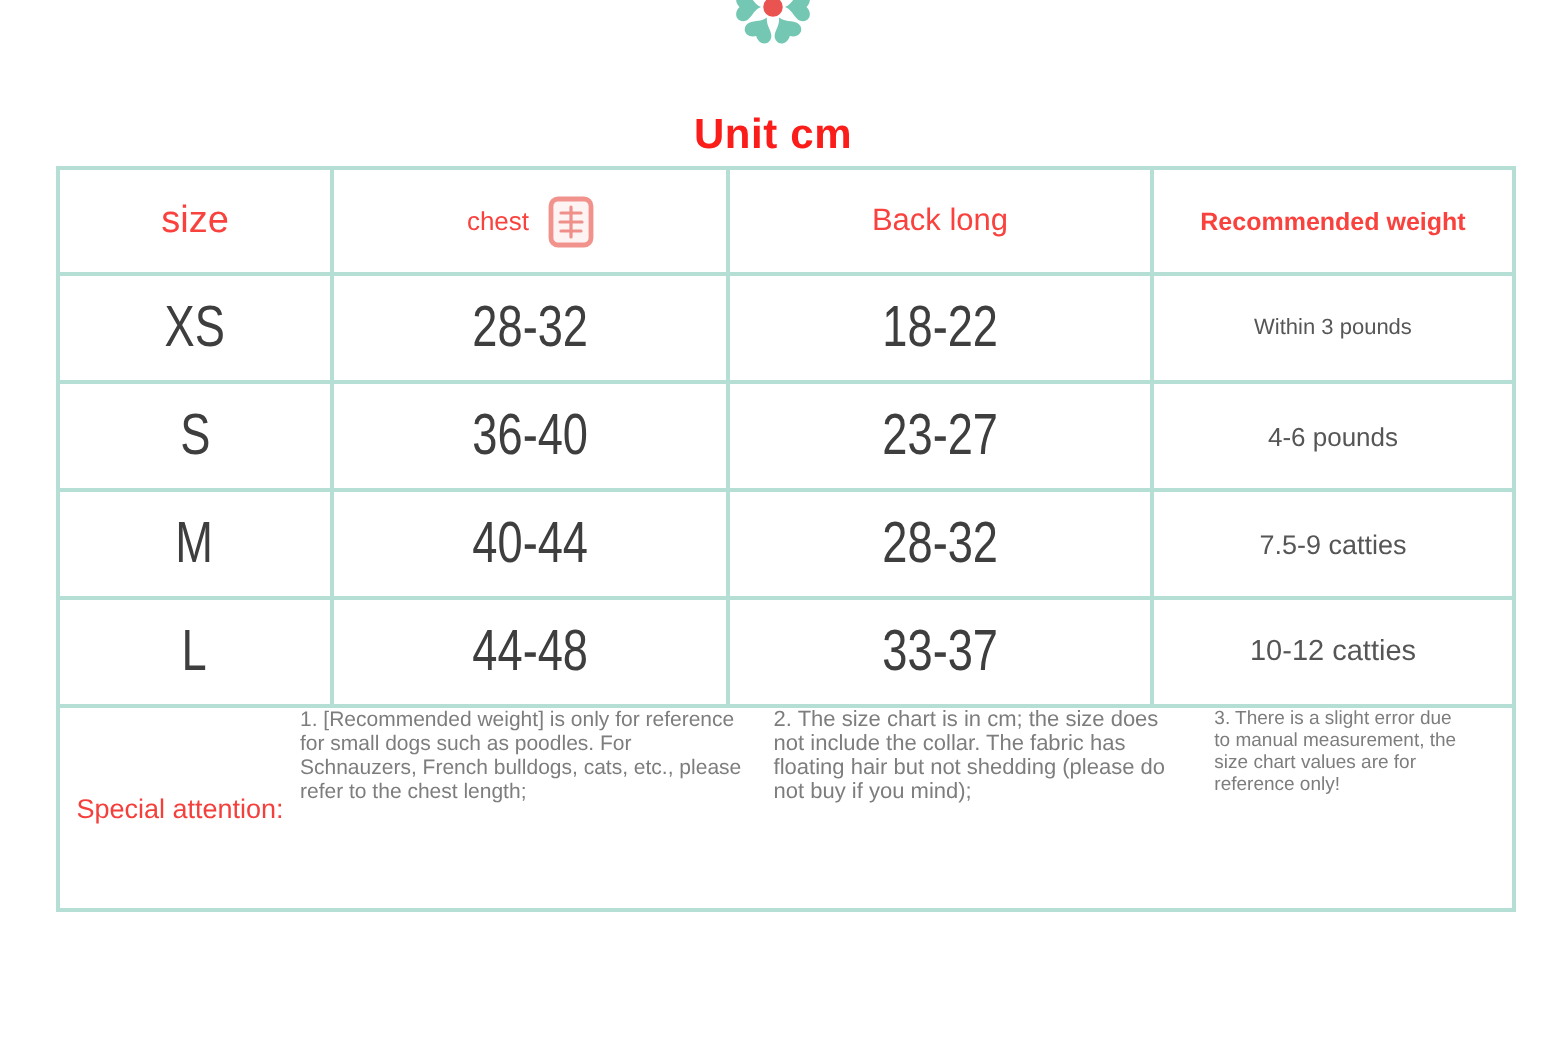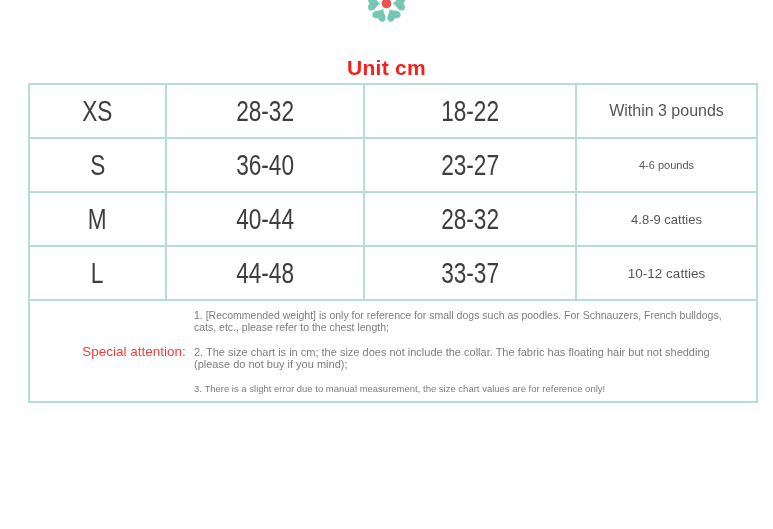--- a/index.html
+++ b/index.html
@@ -62,25 +62,25 @@
   tr.data-row:nth-child(4) .cell-weight { font-size: 13.5px; }
   tr.data-row:nth-child(5) .cell-weight { font-size: 14.5px; border-radius: 14px; }
   tr.data-row:nth-child(6) .cell-weight { font-size: 14.5px; }
 
   
   .notes-cell-inner {
     display: flex; align-items: stretch; width: 100%; height: 100px;
   }
   .attention-label-box {
     width: 120px; flex: 0 0 120px;
-    display: flex; align-items: center; justify-content: center; padding-left: 44px;
+    display: flex; align-items: center; justify-content: center;
   }
   .attention-label { color: #f4403c; font-size: 13.5px; white-space: nowrap; }
   .notes-stack {
-    flex: 1; display: flex; flex-direction: column; justify-content: center;
+    flex: 1; display: flex; flex-direction: row; justify-content: center;
     gap: 13px; text-align: left; padding-right: 22px;
   }
   .note-item { color: #7d7d7d; }
   .note-item:nth-child(1) { font-size: 10.5px; }
   .note-item:nth-child(2) { font-size: 11px; }
   .note-item:nth-child(3) { font-size: 9.5px; }
 </style>
 </head>
 <body>
 
@@ -103,40 +103,61 @@
 
 <table class="size-table">
   <colgroup>
       <col class="c1">
       <col class="c2">
       <col class="c3">
       <col class="c4">
     </colgroup>
 
   <tbody>
+      <tr class="hdr">
+    <th class="hdr-size">size</th>
+    <th>
+      <div class="chest-wrap">
+        <span class="hdr-chest">chest</span>
+        <span>
+          <svg class="chest-badge-svg" viewBox="0 0 23 26" aria-hidden="true">
+            <rect x="1.5" y="1.5" width="20" height="23" rx="3.5" fill="#fdf3f2" stroke="#f2928d" stroke-width="2.4"></rect>
+            <g stroke="#ef8f8a" stroke-width="1.6" stroke-linecap="round">
+              <line x1="6.5" y1="8.5" x2="16.5" y2="8.5"></line>
+              <line x1="6" y1="13" x2="17" y2="13"></line>
+              <line x1="6.5" y1="17.5" x2="16.5" y2="17.5"></line>
+              <line x1="11.5" y1="5.5" x2="11.5" y2="20.5"></line>
+            </g>
+          </svg>
+        </span>
+      </div>
+    </th>
+    <th class="hdr-back">Back long</th>
+    <th class="hdr-weight">Recommended weight</th>
+  </tr>
 
   <tr class="data-row">
     <td class="cell-size"><span class="cond">XS</span></td>
     <td class="cell-num"><span class="cond">28-32</span></td>
     <td class="cell-num"><span class="cond">18-22</span></td>
     <td class="cell-weight">Within 3 pounds</td>
   </tr>
 
   <tr class="data-row">
     <td class="cell-size"><span class="cond">S</span></td>
     <td class="cell-num"><span class="cond">36-40</span></td>
     <td class="cell-num"><span class="cond">23-27</span></td>
     <td class="cell-weight">4-6 pounds</td>
   </tr>
 
   <tr class="data-row">
     <td class="cell-size"><span class="cond">M</span></td>
     <td class="cell-num"><span class="cond">40-44</span></td>
     <td class="cell-num"><span class="cond">28-32</span></td>
-    <td class="cell-weight">4.8-9 catties</td>
+    <td class="cell-weight">7.5-9 catties</td>
   </tr>
 
   <tr class="data-row">
     <td class="cell-size"><span class="cond">L</span></td>
     <td class="cell-num"><span class="cond">44-48</span></td>
     <td class="cell-num"><span class="cond">33-37</span></td>
     <td class="cell-weight">10-12 catties</td>
   </tr>
 
 

